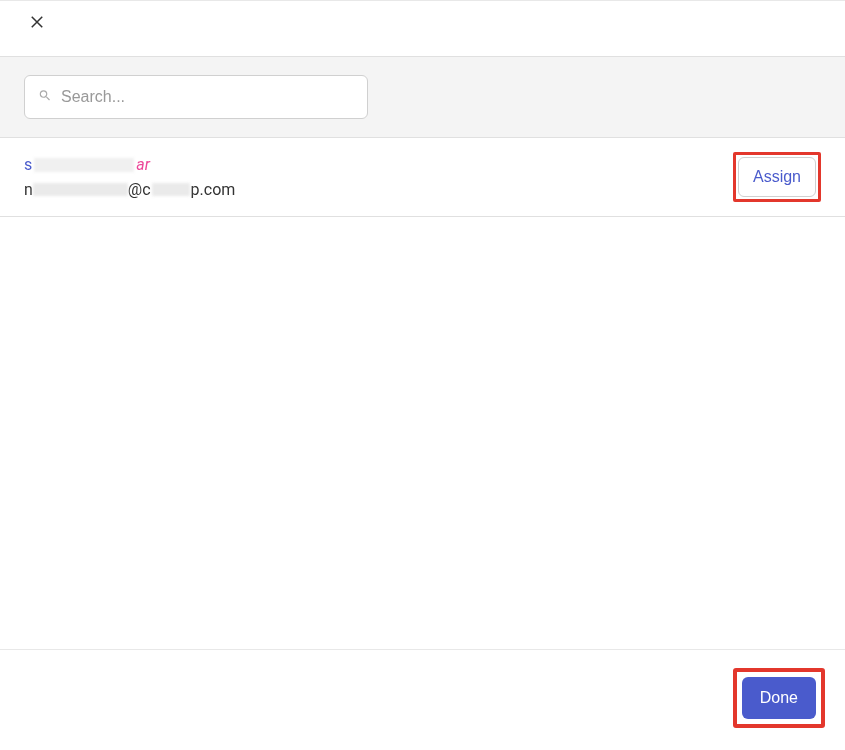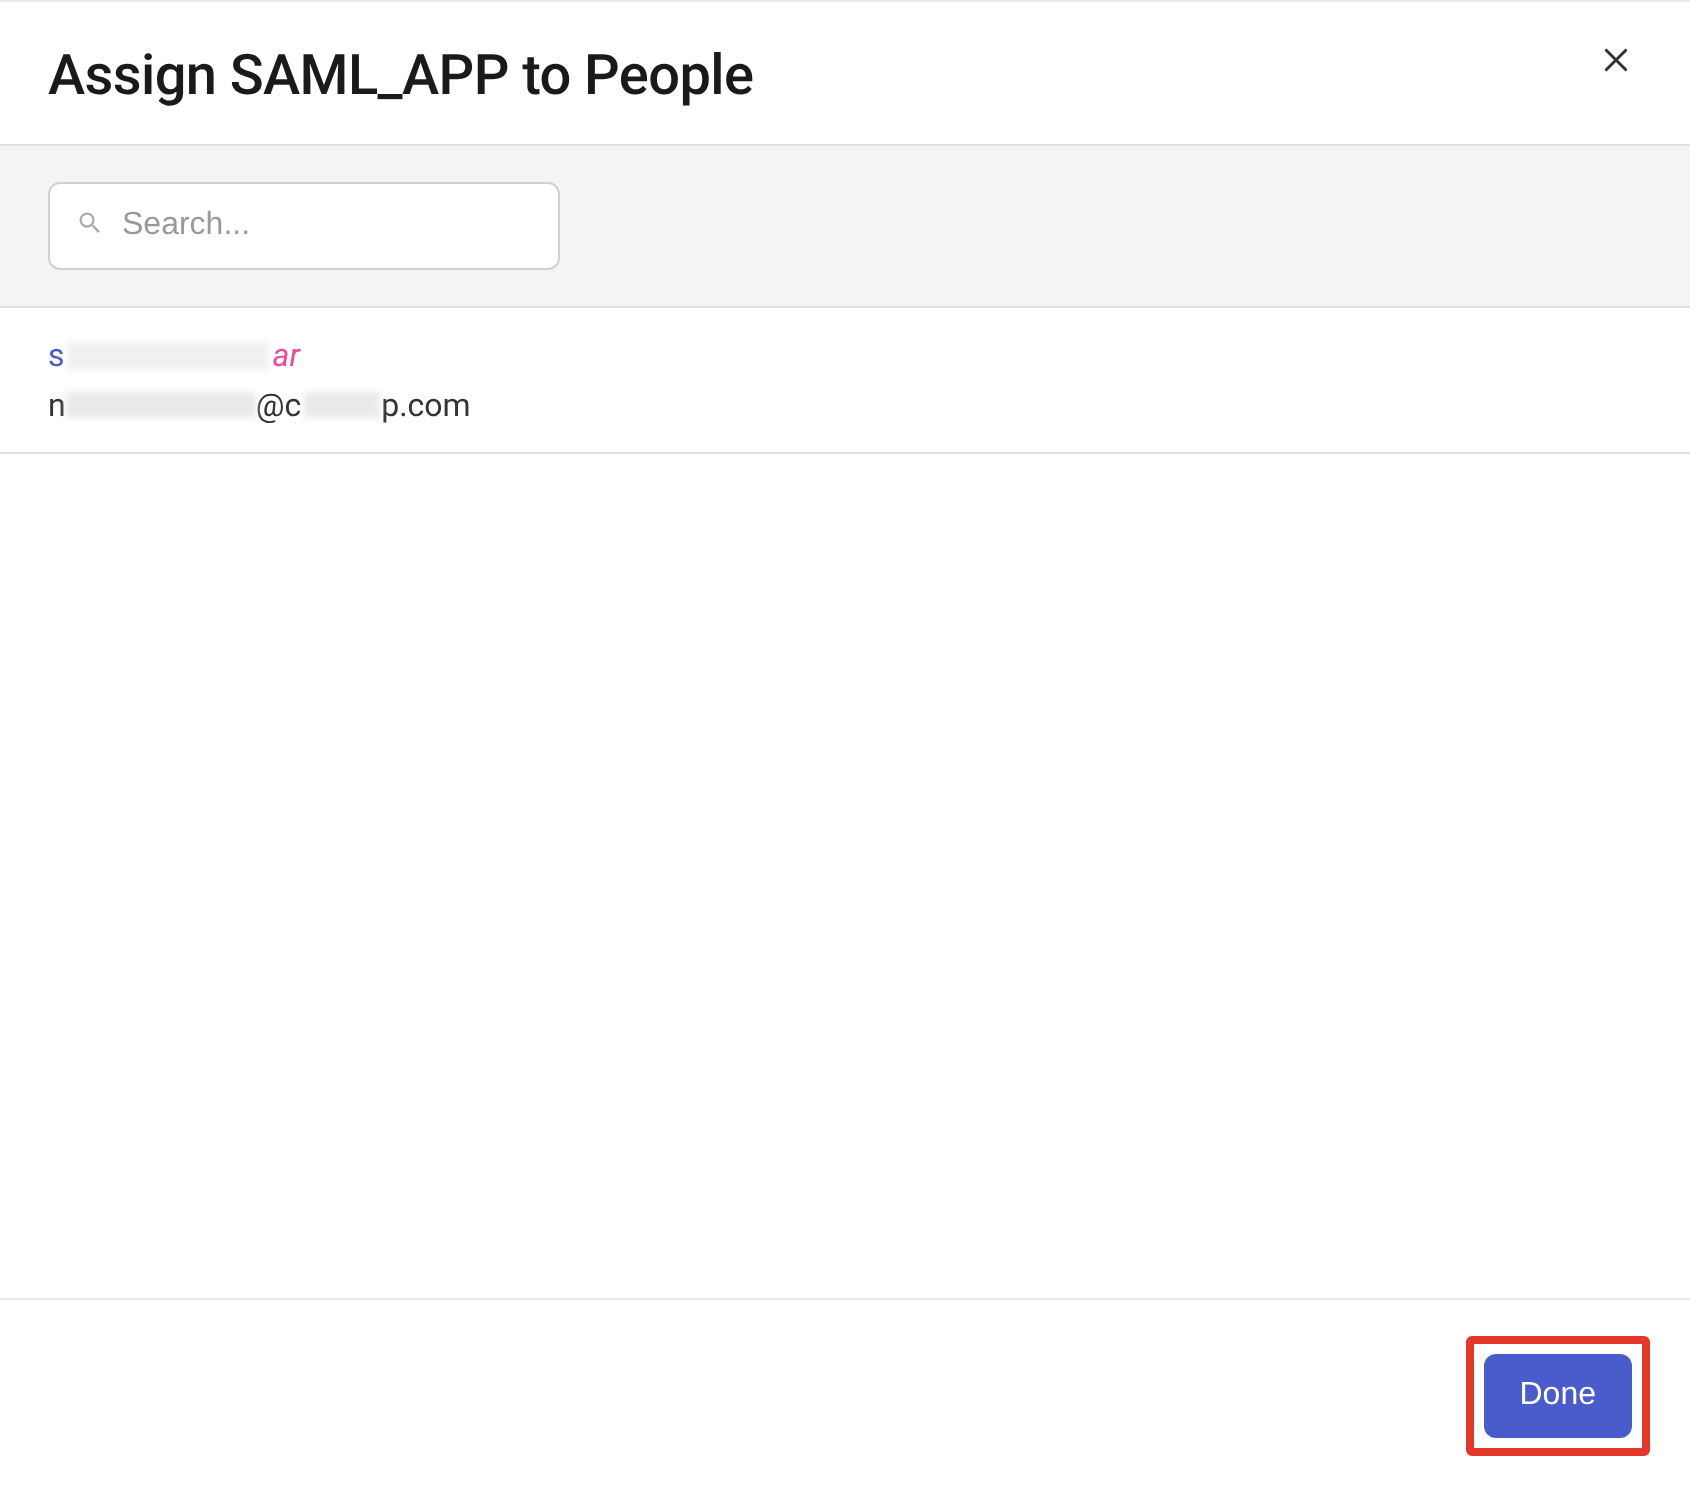--- a/index.html
+++ b/index.html
@@ -45,21 +45,21 @@
       stroke: #333;
       stroke-width: 2;
     }
     .search-bar {
       background: #f4f4f4;
       padding: 18px 24px;
       border-bottom: 1px solid #e0e0e0;
     }
     .search-input-wrapper {
       position: relative;
-      width: 256px;
+      width: 344px;
     }
     .search-icon {
       position: absolute;
       left: 14px;
       top: 50%;
       transform: translateY(-50%);
       color: #aaa;
       pointer-events: none;
     }
     .search-icon svg {
@@ -175,21 +175,20 @@
       font-weight: 500;
       padding: 12px 18px;
       border-radius: 6px;
       cursor: pointer;
     }
   </style>
 </head>
 <body>
 
 <div class="modal-header">
-  <h1 class="modal-title">Assign SAML_APP to People</h1>
   <button class="close-button">
     <span>
       <svg viewBox="0 0 24 24" fill="none">
           <path d="M5 5L19 19M5 19L19 5"></path>
         </svg>
     </span>
   </button>
 </div>
 
 <div class="search-bar">
@@ -213,20 +212,23 @@
       </div>
       <div class="user-email">
         <span>n</span>
         <span class="redacted1"></span>
         <span>@</span>
         <span>c</span>
         <span class="redacted2"></span>
         <span>p.com</span>
       </div>
     </div>
+    <div class="assign-button-wrapper">
+      <button class="assign-button">Assign</button>
+    </div>
   </div>
 </div>
 
 <div class="footer">
   <div class="done-button-wrapper">
     <button class="done-button">Done</button>
   </div>
 </div>
 
 </body></html>

